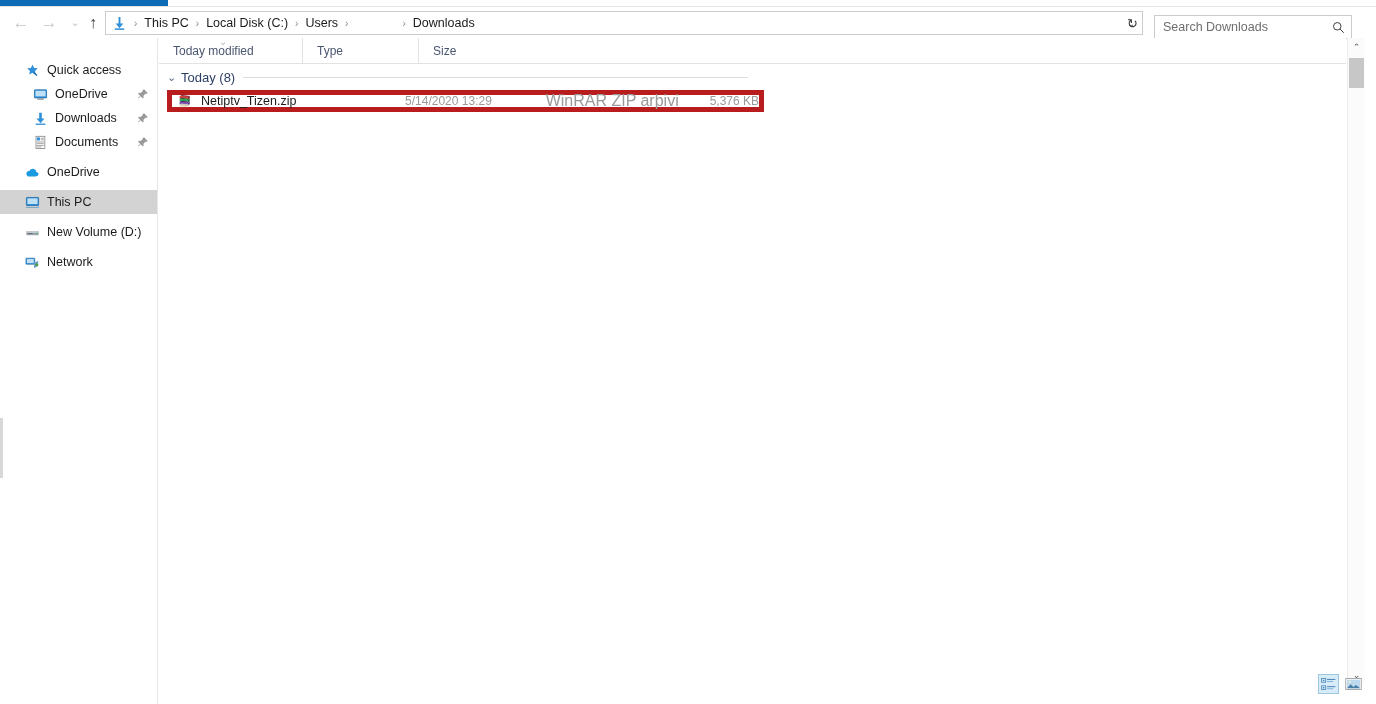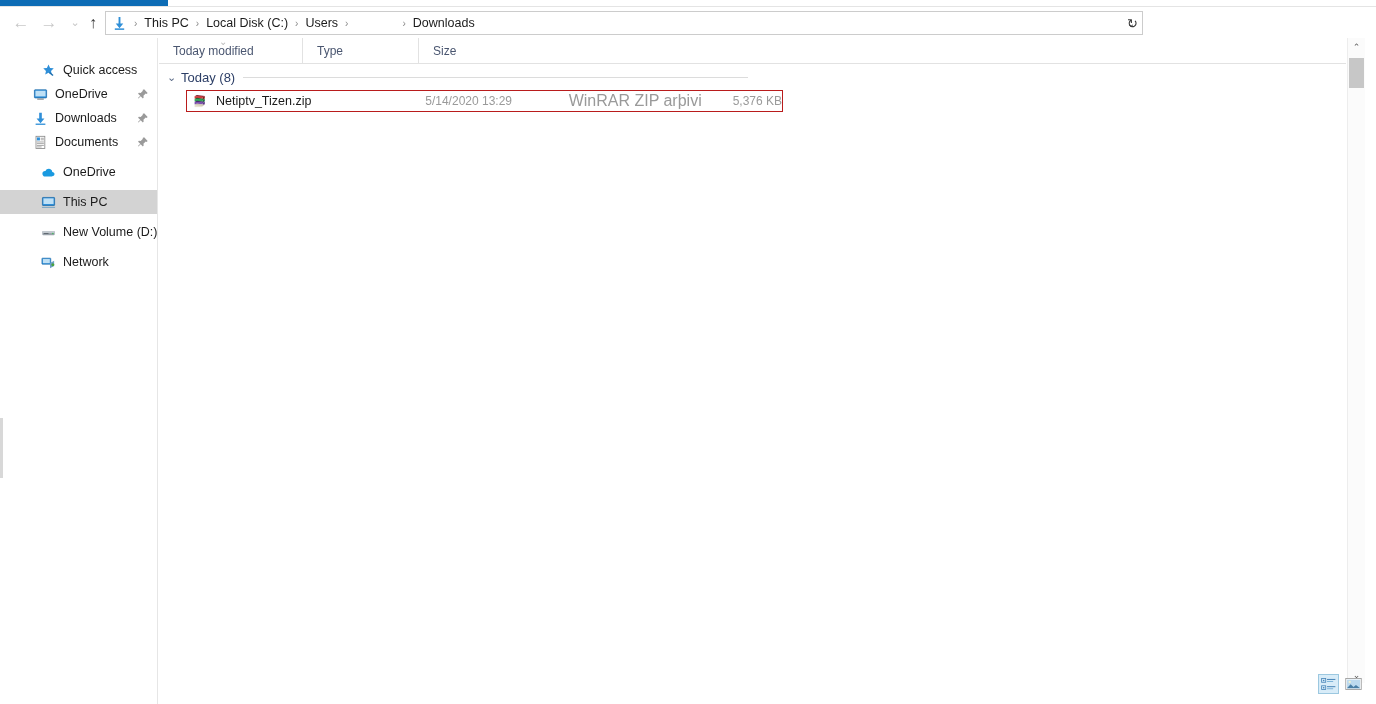--- a/index.html
+++ b/index.html
@@ -131,21 +131,21 @@
     width: 20px; height: 20px;
     display: flex; align-items: center; justify-content: center;
     flex: 0 0 auto;
   }
   .side-label { padding-left: 5px; }
   .pin {
     position: absolute; right: 8px; top: 50%;
     transform: translateY(-50%);
     width: 12px; height: 12px;
   }
-  .lvl0 { padding-left: 38px; }
+  .lvl0 { padding-left: 22px; }
   .lvl1 { padding-left: 30px; }
   .spacer-sm { height: 6px; }
 
   
   .left-ghost {
     position: absolute; left: 0; top: 380px;
     width: 3px; height: 60px;
     background: #d8d8d8;
   }
 
@@ -195,25 +195,25 @@
     white-space: nowrap;
   }
   .group-rule {
     flex: 1 1 auto;
     height: 1px;
     background: #dcdcdc;
     margin-right: 598px;
   }
   .file-row {
     position: relative;
-    margin-left: 27px;
+    margin-left: 8px;
     width: 597px;
     height: 22px;
     display: flex; align-items: center;
-    border: 1px solid #b91c1c;
+    border: 5px solid #b91c1c;
     background: #ffffff;
     gap: 33px;
   }
   .cell-name {
     display: flex; align-items: center;
     width: 266px;
     font-size: 12.5px; color: #1b1b1b;
     white-space: nowrap; overflow: hidden;
   }
   .file-ico {
@@ -307,20 +307,29 @@
       <span class="crumb-spacer"></span>
       <span class="crumb-sep">›</span>
       <span class="crumb">Downloads</span>
       <span class="addr-right">
         <span class="addr-chev">⌄</span>
       </span>
     </div>
 
     <div class="refresh-btn">↻</div>
 
+    <div class="searchbox">
+      <span class="search-ph">Search Downloads</span>
+      <span class="search-ico">
+        <svg width="13" height="13" viewBox="0 0 16 16">
+          <circle cx="6.5" cy="6.5" r="4.6" fill="none" stroke="#3a3a3a" stroke-width="1.2"></circle>
+          <line x1="10" y1="10" x2="14.5" y2="14.5" stroke="#3a3a3a" stroke-width="1.2"></line>
+        </svg>
+      </span>
+    </div>
   </div>
 
   <div class="sidebar">
 
     <div class="side-item lvl0">
       <span class="side-ico">
         <svg width="15" height="15" viewBox="0 0 16 16">
           <path d="M8 1.6l1.7 3.6 3.9.5-2.9 2.7.8 3.9L8 10.4 4.5 12.3l.8-3.9L2.4 5.7l3.9-.5z" fill="#2f8fd8"></path>
           <rect x="9.5" y="9.5" width="5" height="1.6" transform="rotate(40 9.5 9.5)" fill="#1e6fae"></rect>
         </svg>

